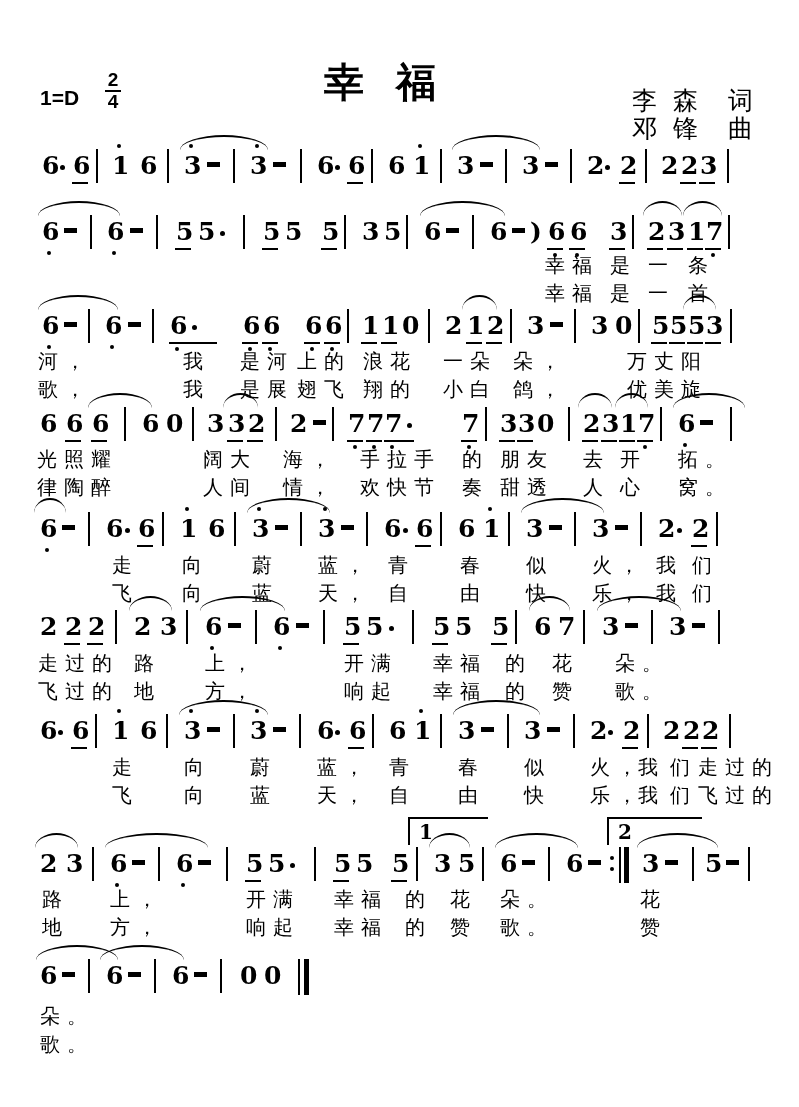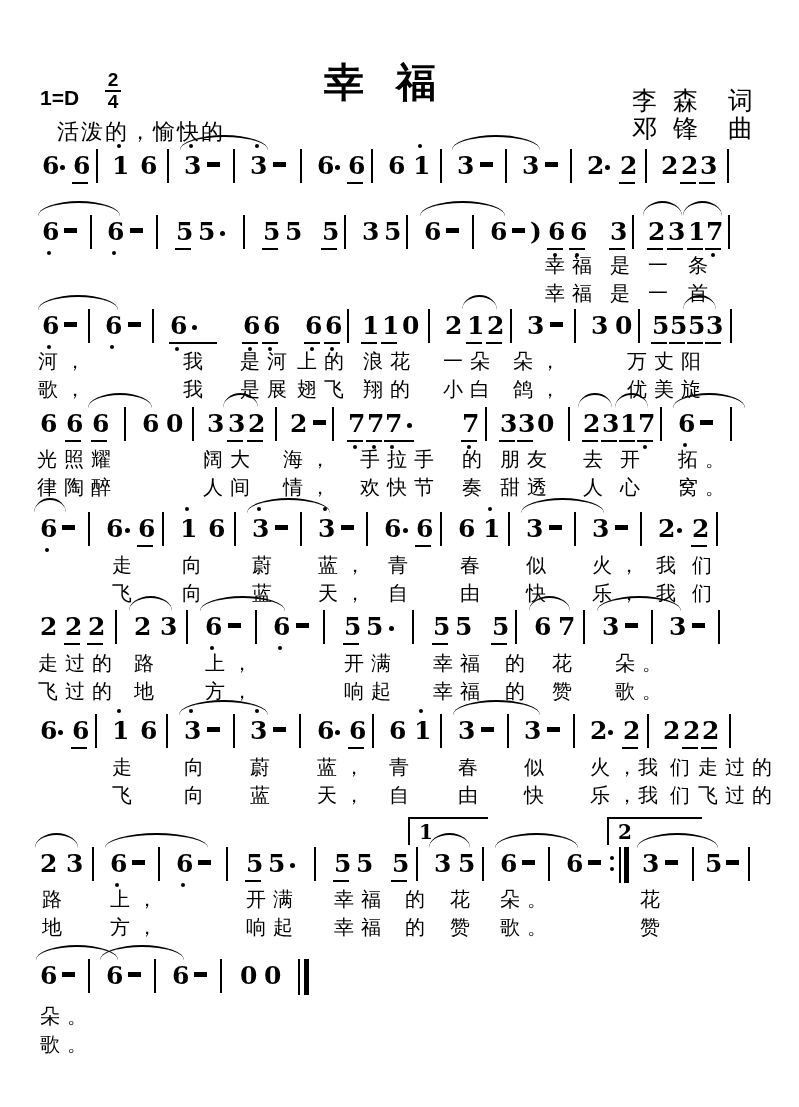--- a/index.html
+++ b/index.html
@@ -36,21 +36,20 @@
 <body>
 
 <div id="sheet">
   <div id="title" class="hdr-abs" style="left:324px;top:55px;">幸福</div>
   <div id="keysig" class="hdr-abs" style="left:40px;top:86px;">1=D</div>
   <div class="timesig" style="left:104px;top:70px;width:18px;">
     <div>2</div>
     <div class="bar"></div>
     <div>4</div>
   </div>
-  <div id="tempo" class="hdr-abs" style="left:57px;top:117px;">活泼的，愉快的</div>
   <div class="credit hdr-abs" style="left:632px;top:84px;">
     <span class="nm">李森</span><span class="role">词</span>
   </div>
   <div class="credit hdr-abs" style="left:632px;top:112px;">
     <span class="nm">邓锋</span><span class="role">曲</span>
   </div>
   <div id="systems">
       <div class="line" style="top: 152px;">
         <div class="note" style="left: 42px;">6</div>
         <div class="augdot" style="left: 60px;"></div>

